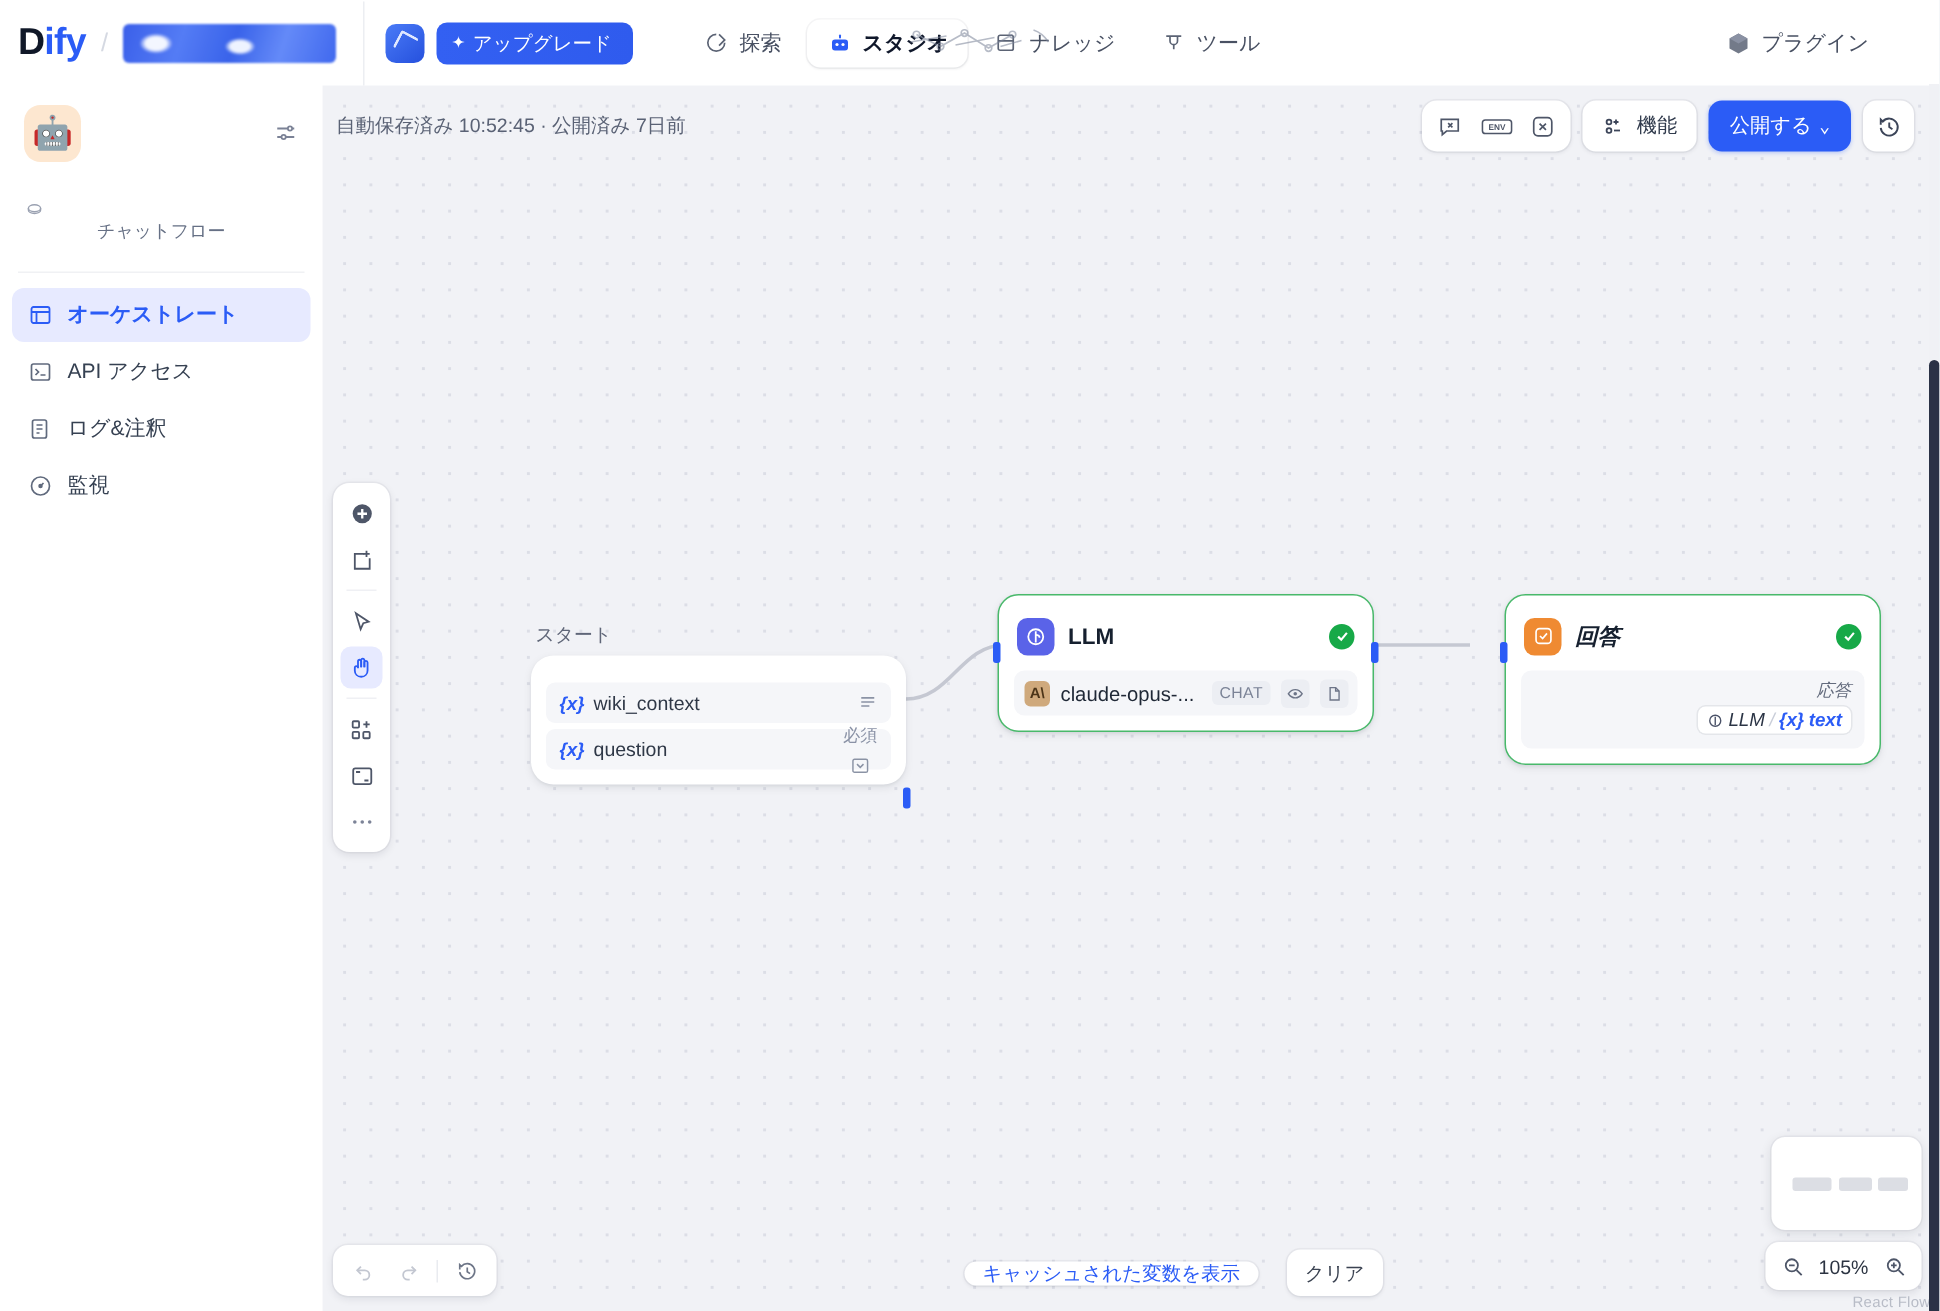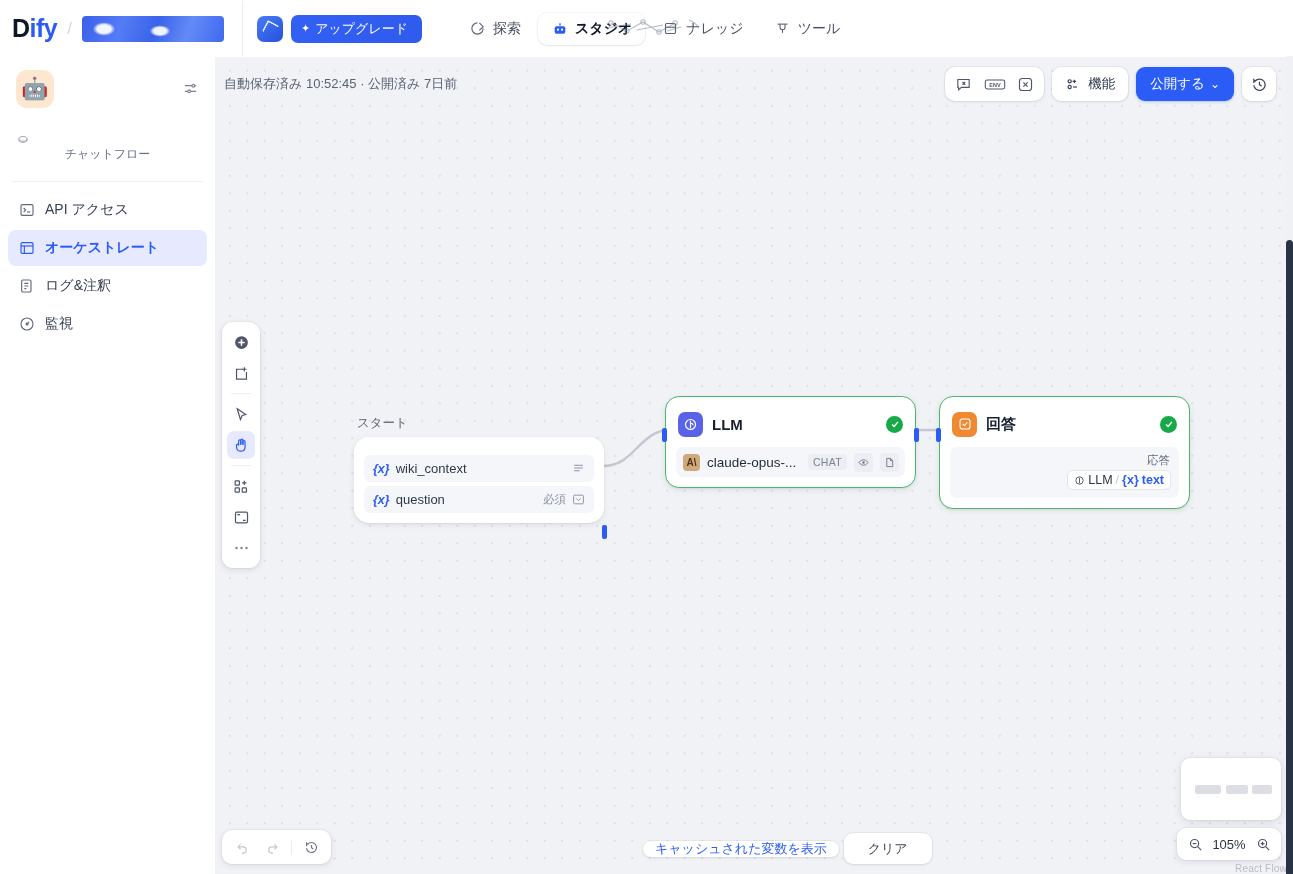--- a/index.html
+++ b/index.html
@@ -118,20 +118,21 @@
     border-radius: 7px; cursor: pointer; }
   .btn-white {
     background: #fff; height: 34px; border-radius: 9px; display: flex; align-items: center;
     gap: 7px; padding: 0 13px; font-size: 13.5px; color: #313b4d; cursor: pointer;
     box-shadow: 0 1px 3px rgba(16,24,40,.09), 0 0 0 1px rgba(16,24,40,.045);
   }
   .btn-publish {
     background: #2b5cf6; color: #fff; height: 34px; border-radius: 9px; display: flex;
     align-items: center; gap: 5px; padding: 0 14px; font-size: 13.5px; cursor: pointer;
     box-shadow: 0 1px 3px rgba(43,92,246,.3);
+    font-family: Liberation Mono, monospace;
   }
   .btn-sq {
     background: #fff; width: 34px; height: 34px; border-radius: 9px; display: flex;
     align-items: center; justify-content: center; cursor: pointer;
     box-shadow: 0 1px 3px rgba(16,24,40,.09), 0 0 0 1px rgba(16,24,40,.045);
   }
 
   
   .rail {
     position: absolute; left: 7px; top: 266px; width: 38px;
@@ -161,21 +162,21 @@
   .ico-orange { background: #ef8a32; }
   .node-name { font-size: 15px; font-weight: 700; color: #16202f; }
   .node-check { margin-left: auto; width: 17px; height: 17px; border-radius: 50%; background: #17a948;
     display: flex; align-items: center; justify-content: center; }
   .node-body { margin-top: 8px; }
   .var-row {
     height: 27px; background: #f5f6f9; border-radius: 6px; display: flex; align-items: center;
     padding: 0 9px; gap: 6px; font-size: 13px; color: #2f3847; margin-bottom: 4px;
   }
   .var-x { color: #2b5cf6; font-style: italic; font-size: 12.5px; font-weight: 700; }
-  .var-right { margin-left: auto; display: flex; align-items: center; gap: 6px; }
+  .var-right { margin-left: auto; display: flex; align-items: center; gap: 6px; flex-direction: column; }
   .req { font-size: 11.5px; color: #8a92a6; }
   .model-row {
     height: 30px; background: #f5f6f9; border-radius: 7px; display: flex; align-items: center;
     padding: 0 6px 0 7px; gap: 7px; font-size: 13.5px; color: #1f2836;
   }
   .model-ico { width: 17px; height: 17px; border-radius: 4px; background: #cfa97c;
     display: flex; align-items: center; justify-content: center; font-size: 10px; color: #4b3418; font-weight: 700; }
   .chat-badge { margin-left: auto; font-size: 10.5px; color: #7b8396; background: #eceef3;
     border-radius: 4px; padding: 2px 5px; letter-spacing: .3px; }
   .mini-btn { width: 19px; height: 19px; border-radius: 4px; background: #eceef3;
@@ -198,22 +199,22 @@
     box-shadow: 0 2px 6px rgba(16,24,40,.09), 0 0 0 1px rgba(16,24,40,.04); z-index: 15;
   }
   .hb-btn { width: 28px; height: 26px; display: flex; align-items: center; justify-content: center;
     border-radius: 6px; cursor: pointer; }
   .hb-div { width: 1px; height: 15px; background: #e9ebf0; margin: 0 3px; }
   .cache-bar { position: absolute; left: 428px; bottom: 10px; display: flex; align-items: center; gap: 5px; z-index: 15; }
   .cache-btn { height: 16px; background: #fff; border-radius: 9px; display: flex; align-items: center;
     padding: 0 12px; font-size: 13px; color: #2b5cf6; cursor: pointer;
     box-shadow: 0 1px 3px rgba(16,24,40,.09), 0 0 0 1px rgba(16,24,40,.04); }
   .clear-btn { height: 31px; background: #fff; border-radius: 9px; display: flex; align-items: center;
-    padding: 0 24px; font-size: 13px; color: #3b4352; cursor: pointer;
-    box-shadow: 0 1px 3px rgba(16,24,40,.09), 0 0 0 1px rgba(16,24,40,.04); }
+    padding: 0 12px; font-size: 13px; color: #3b4352; cursor: pointer;
+    box-shadow: 0 1px 3px rgba(16,24,40,.09), 0 0 0 1px rgba(16,24,40,.04); margin-left: 14px; }
 
   
   .minimap {
     position: absolute; right: 12px; bottom: 54px; width: 100px; height: 62px; background: #fff;
     border-radius: 9px; box-shadow: 0 2px 8px rgba(16,24,40,.11), 0 0 0 1px rgba(16,24,40,.04);
     overflow: hidden;
   }
   .mm-node { position: absolute; background: #dcdee4; border-radius: 2px; height: 9px; }
   .zoom-bar {
     position: absolute; right: 12px; bottom: 14px; height: 32px; background: #fff; border-radius: 9px;
@@ -305,20 +306,31 @@
           <circle cx="30" cy="17" r="2.2"></circle>
           <circle cx="46" cy="8" r="2.2"></circle>
         <circle cx="62" cy="18" r="2.2"></circle>
           <circle cx="78" cy="9" r="2.2"></circle>
         <path d="M14 9 L30 17 L46 8 L62 18 L78 9"></path>
         <path d="M10 14 L34 10 M40 16 L66 11 M70 17 L84 13"></path>
         <path d="M92 6 q6 2 10 8"></path>
       </svg>
     </div>
 
+    <div class="hdr-right">
+      <div class="nav-item">
+        <span class="nav-ico">
+          <svg width="16" height="16" viewBox="0 0 24 24" fill="#5b6374">
+            <path d="M12 2l9 5v10l-9 5-9-5V7z" opacity=".85"></path>
+            <path d="M12 2l9 5-9 5-9-5z" fill="#8a91a3"></path>
+          </svg>
+        </span>
+        <span>プラグイン</span>
+      </div>
+    </div>
   </div>
 
   <div class="sidebar">
     <div class="app-head">
       <div class="app-avatar">🤖</div>
       <div class="app-settings">
         <svg width="17" height="17" viewBox="0 0 24 24" fill="none" stroke="#7b8296" stroke-width="1.7">
           <path d="M4 8h10M18 8h2M4 16h4M12 16h8"></path>
           <circle cx="16" cy="8" r="2"></circle>
             <circle cx="10" cy="16" r="2"></circle>
@@ -335,40 +347,40 @@
               <path d="M5 8v2a7 4 0 0 0 14 0V8"></path>
           </svg>
         </span>
       </div>
       <div class="mode-label">チャットフロー</div>
     </div>
 
     <div class="sb-divider"></div>
 
     <div class="sb-list">
+      <div class="sb-item active">
+        <span class="sb-ico">
+          <svg width="16" height="16" viewBox="0 0 24 24" fill="none" stroke="#2b5cf6" stroke-width="1.8">
+            <rect x="3" y="4" width="18" height="16" rx="2"></rect>
+              <path d="M3 9h18"></path>
+              <path d="M8 9v11"></path>
+          </svg>
+        </span>
+        <span>オーケストレート</span>
+      </div>
+
       <div class="sb-item">
         <span class="sb-ico">
           <svg width="16" height="16" viewBox="0 0 24 24" fill="none" stroke="#606a7d" stroke-width="1.7">
             <rect x="3" y="4" width="18" height="16" rx="2"></rect>
               <path d="M7 9l3 3-3 3"></path>
               <path d="M12 15h5"></path>
           </svg>
         </span>
         <span>API アクセス</span>
-      </div>
-
-      <div class="sb-item active">
-        <span class="sb-ico">
-          <svg width="16" height="16" viewBox="0 0 24 24" fill="none" stroke="#2b5cf6" stroke-width="1.8">
-            <rect x="3" y="4" width="18" height="16" rx="2"></rect>
-              <path d="M3 9h18"></path>
-              <path d="M8 9v11"></path>
-          </svg>
-        </span>
-        <span>オーケストレート</span>
       </div>
 
       <div class="sb-item">
         <span class="sb-ico">
           <svg width="16" height="16" viewBox="0 0 24 24" fill="none" stroke="#606a7d" stroke-width="1.7">
             <rect x="4" y="3" width="14" height="18" rx="2"></rect>
               <path d="M8 8h6M8 12h6M8 16h3"></path>
           </svg>
         </span>
         <span>ログ&amp;注釈</span>
@@ -461,21 +473,21 @@
                   <path d="M14 3v5h5"></path>
               </svg>
             </span>
           </div>
         </div>
       </div>
       <div class="handle" style="left:-3px; top:32px;"></div>
       <div class="handle" style="right:-3px; top:32px;"></div>
     </div>
 
-    <div class="node-wrap" style="left:724px; top:340px; width:251px;">
+    <div class="node-wrap" style="left:788px; top:340px; width:251px;font-style:italic;">
       <div class="node sel-green">
         <div class="node-head">
           <div class="node-ico ico-orange">
             <svg width="14" height="14" viewBox="0 0 24 24" fill="none" stroke="#fff" stroke-width="1.9">
               <rect x="3.5" y="3.5" width="17" height="17" rx="4"></rect>
                 <path d="M8 12l3 3 5-6"></path>
             </svg>
           </div>
           <div class="node-name">回答</div>
           <div class="node-check">

